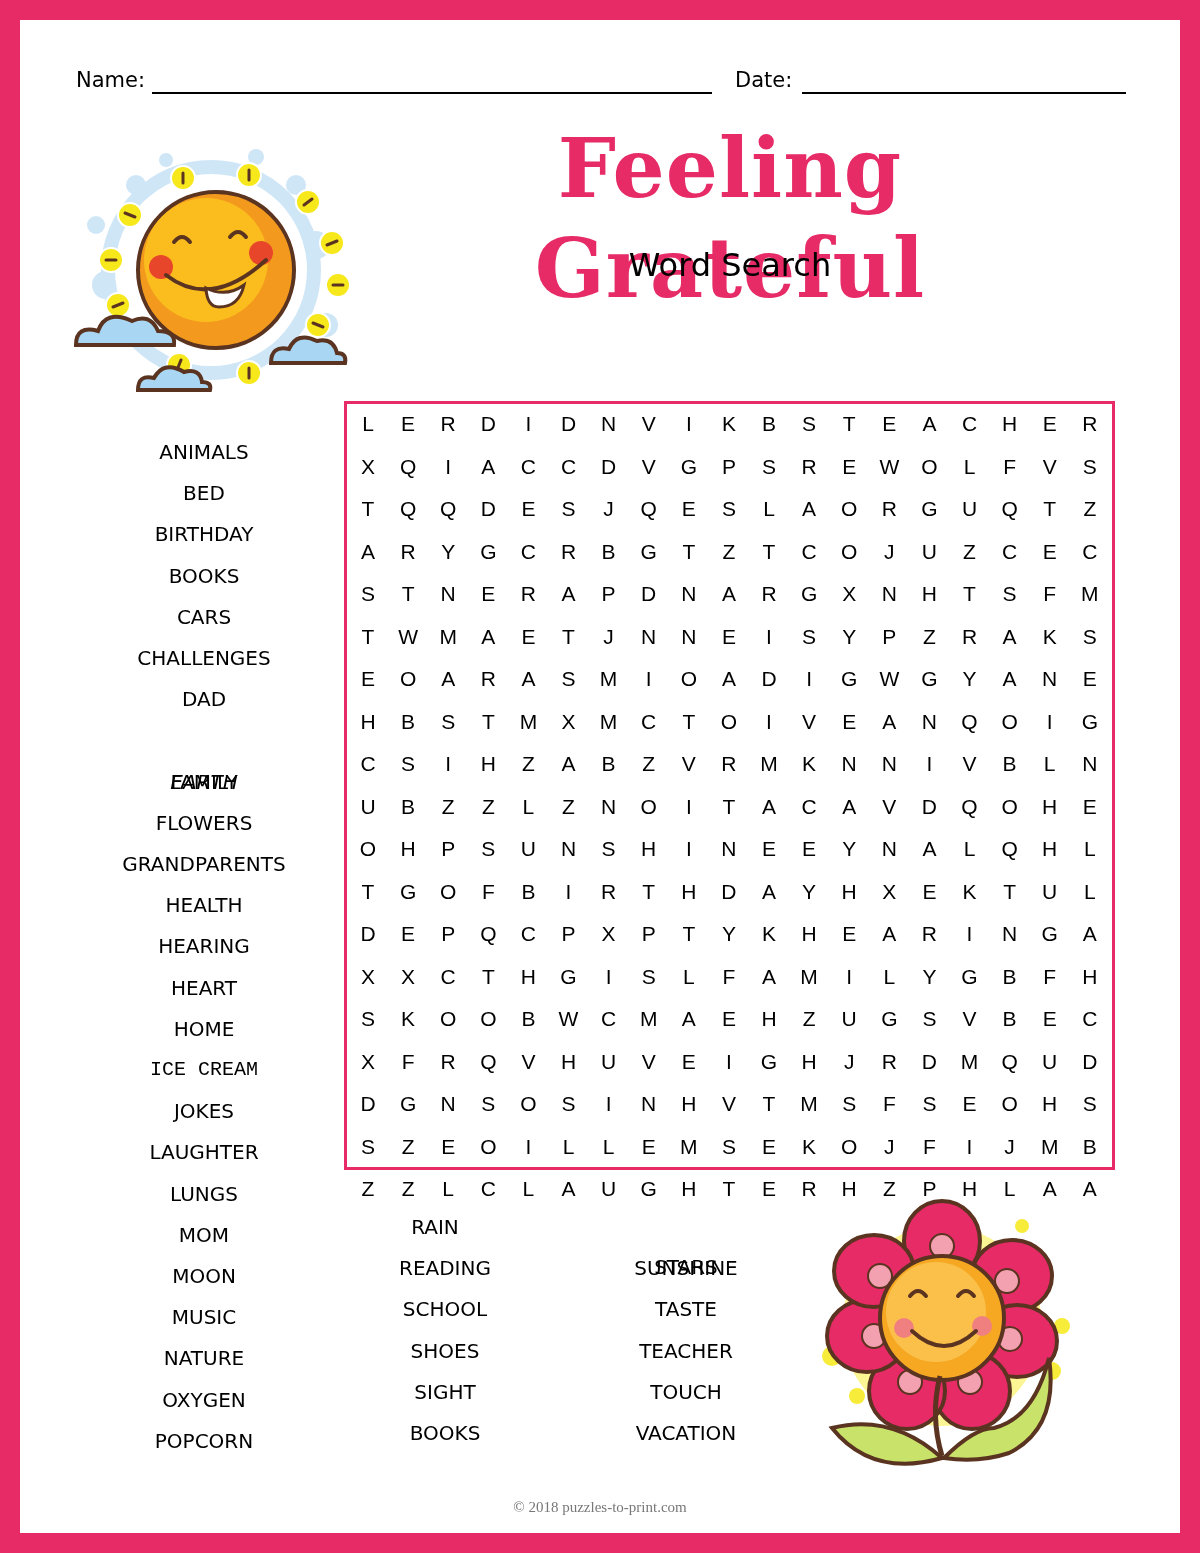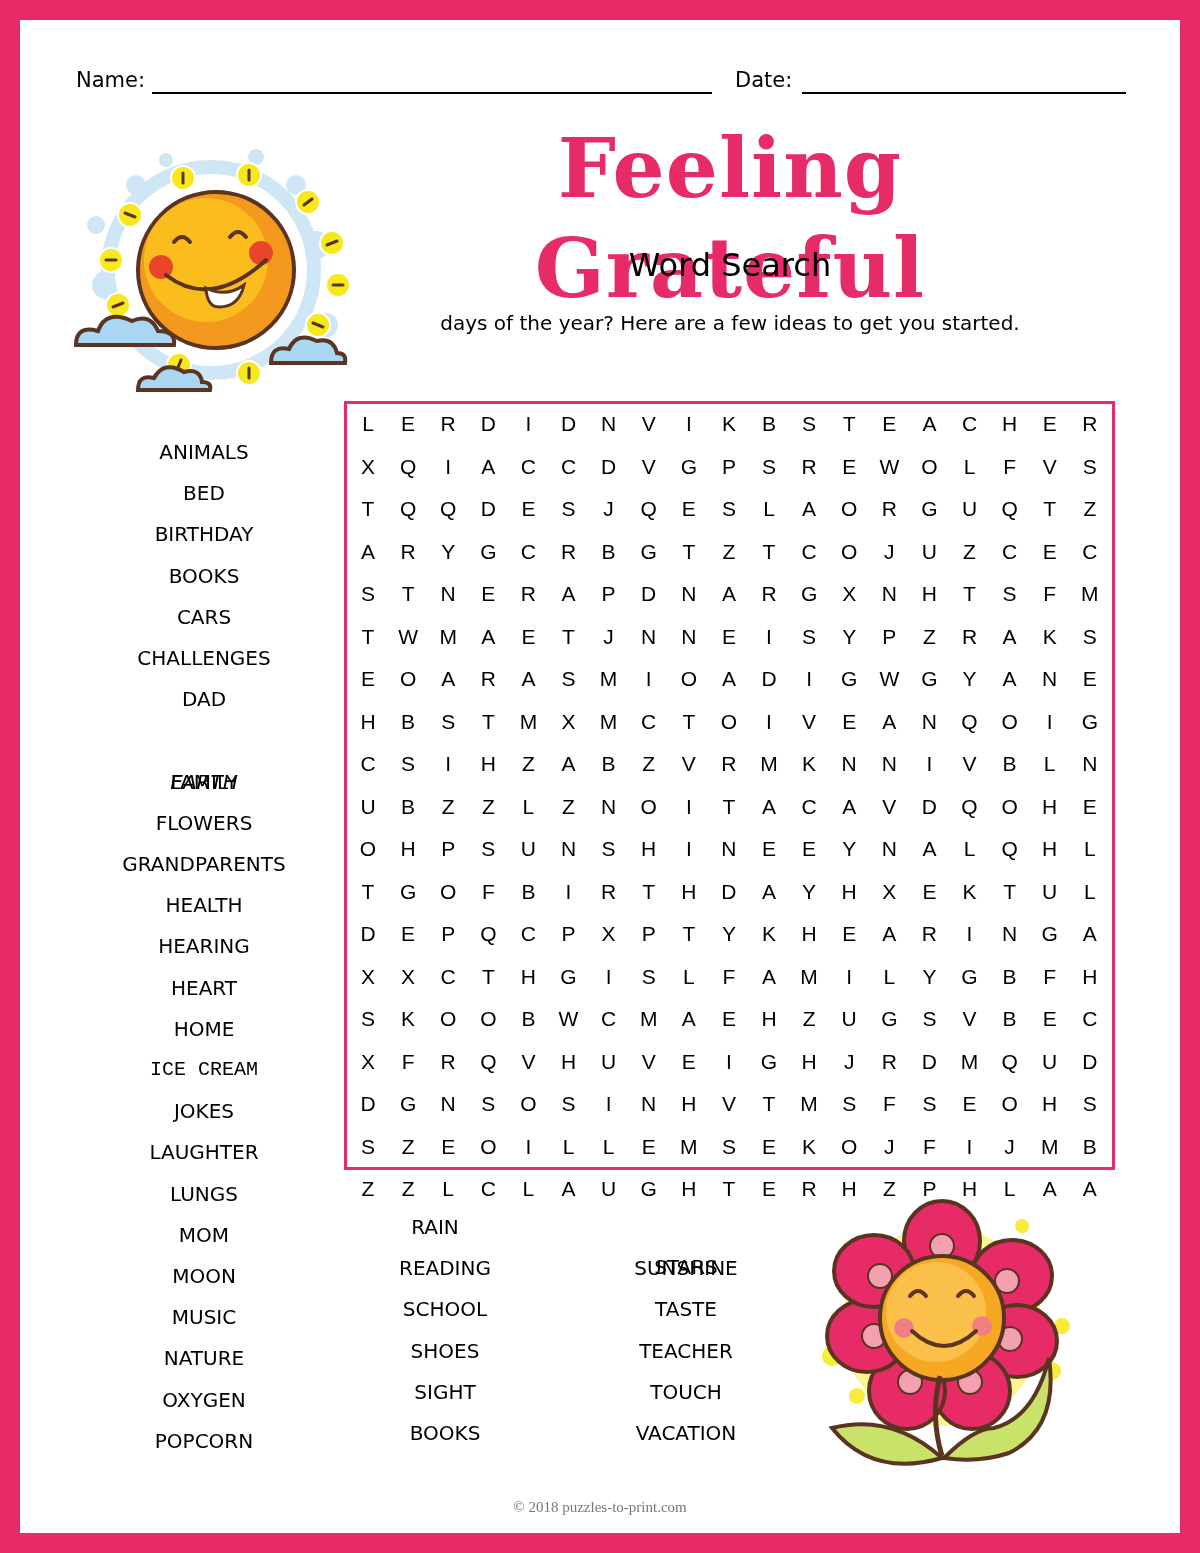--- a/index.html
+++ b/index.html
@@ -74,21 +74,20 @@
   <path d="M100 130 q45 35 100 -15" stroke="#5a3420" stroke-width="4" fill="none" stroke-linecap="round"></path>
   <path d="M140 143 q20 10 38 -3 q-5 22 -25 22 q-12 0 -13 -19z" fill="#fff" stroke="#5a3420" stroke-width="3"></path>
   <path d="M10 200 q0 -20 22 -14 q8 -22 34 -10 q18 -8 26 10 q18 0 16 14 z" fill="#a9d6f2" stroke="#5a3420" stroke-width="4"></path>
   <path d="M205 218 q0 -18 18 -14 q8 -18 28 -8 q16 -4 20 12 q10 0 8 10 z" fill="#a9d6f2" stroke="#5a3420" stroke-width="4"></path>
   <path d="M72 245 q0 -16 16 -12 q10 -18 30 -6 q16 -4 18 10 q10 0 8 8 z" fill="#a9d6f2" stroke="#5a3420" stroke-width="4"></path>
 </svg>
 
 <div class="abs title">Feeling Grateful</div>
 <div class="abs subtitle">Word Search</div>
 <div class="abs desc">
-  <div>days of the year?  Here are a few ideas to get you started.</div>
 </div>
 
 <div class="abs grid-box"></div>
 <div id="grid-cells" class="abs" style="left:0; top:0;">
     <div class="cell" style="left: 348px; top: 404px;">L</div>
     <div class="cell" style="left: 388.1px; top: 404px;">E</div>
     <div class="cell" style="left: 428.2px; top: 404px;">R</div>
     <div class="cell" style="left: 468.3px; top: 404px;">D</div>
     <div class="cell" style="left: 508.4px; top: 404px;">I</div>
     <div class="cell" style="left: 548.5px; top: 404px;">D</div>

